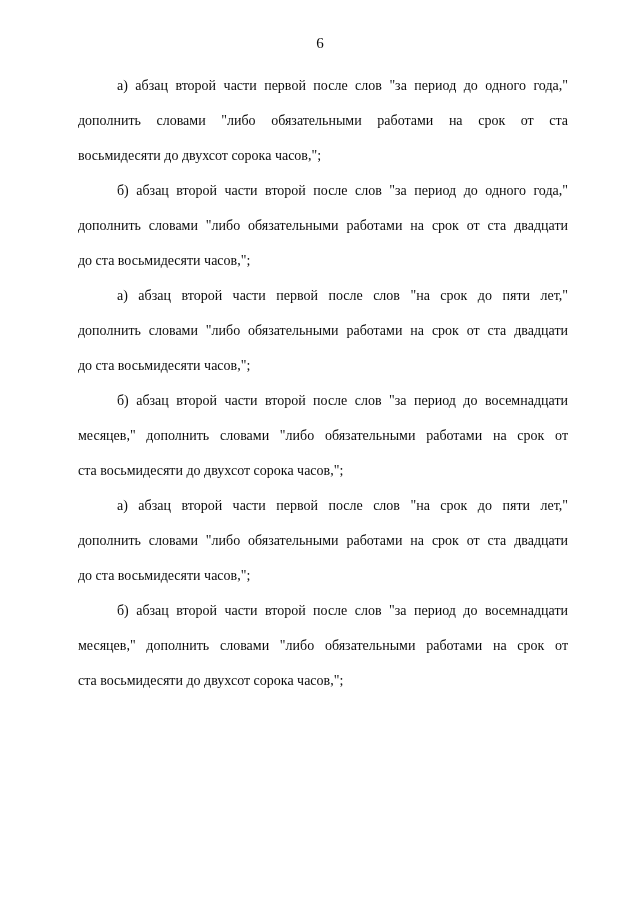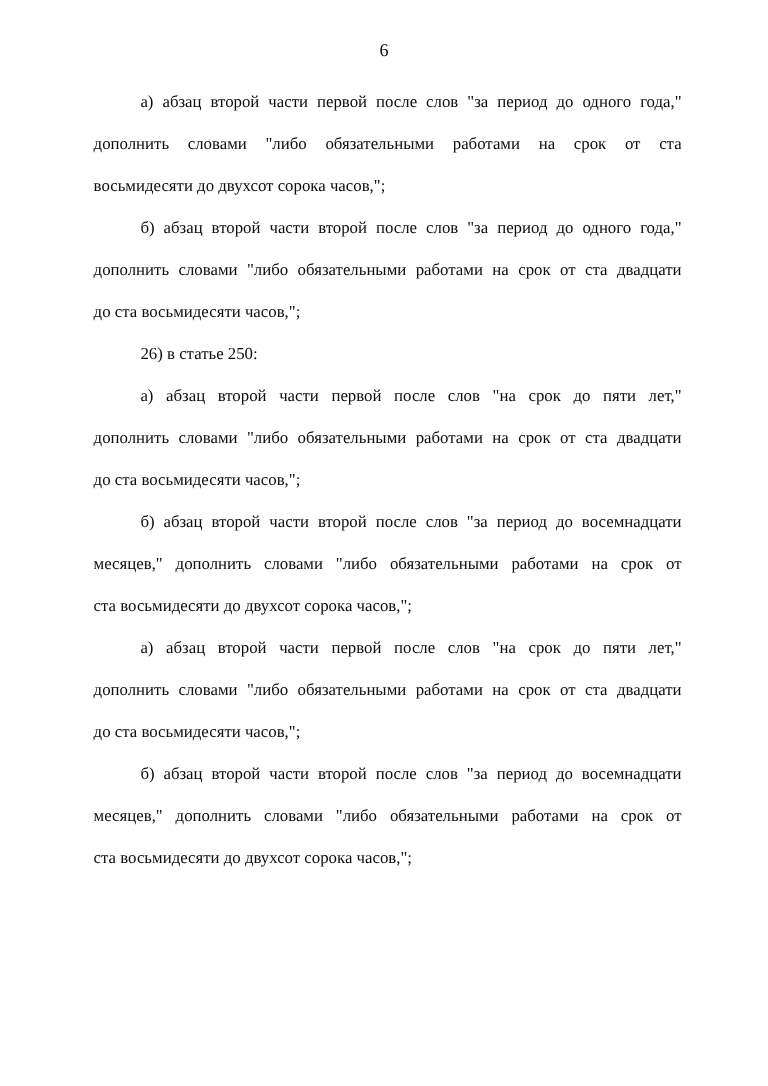--- a/index.html
+++ b/index.html
@@ -59,23 +59,20 @@
         <div class="tline first">а) абзац второй части первой после слов "за период до одного года,"</div>
         <div class="tline">дополнить словами "либо обязательными работами на срок от ста</div>
         <div class="tline lastline">восьмидесяти до двухсот сорока часов,";</div>
       </div>
       <div class="para">
         <div class="tline first">б) абзац второй части второй после слов "за период до одного года,"</div>
         <div class="tline">дополнить словами "либо обязательными работами на срок от ста двадцати</div>
         <div class="tline lastline">до ста восьмидесяти часов,";</div>
       </div>
       <div class="para">
-        <div class="tline first lastline">26) в статье 250:</div>
-      </div>
-      <div class="para">
         <div class="tline first">а) абзац второй части первой после слов "на срок до пяти лет,"</div>
         <div class="tline">дополнить словами "либо обязательными работами на срок от ста двадцати</div>
         <div class="tline lastline">до ста восьмидесяти часов,";</div>
       </div>
       <div class="para">
         <div class="tline first">б) абзац второй части второй после слов "за период до восемнадцати</div>
         <div class="tline">месяцев," дополнить словами "либо обязательными работами на срок от</div>
         <div class="tline lastline">ста восьмидесяти до двухсот сорока часов,";</div>
       </div>
       <div class="para">

